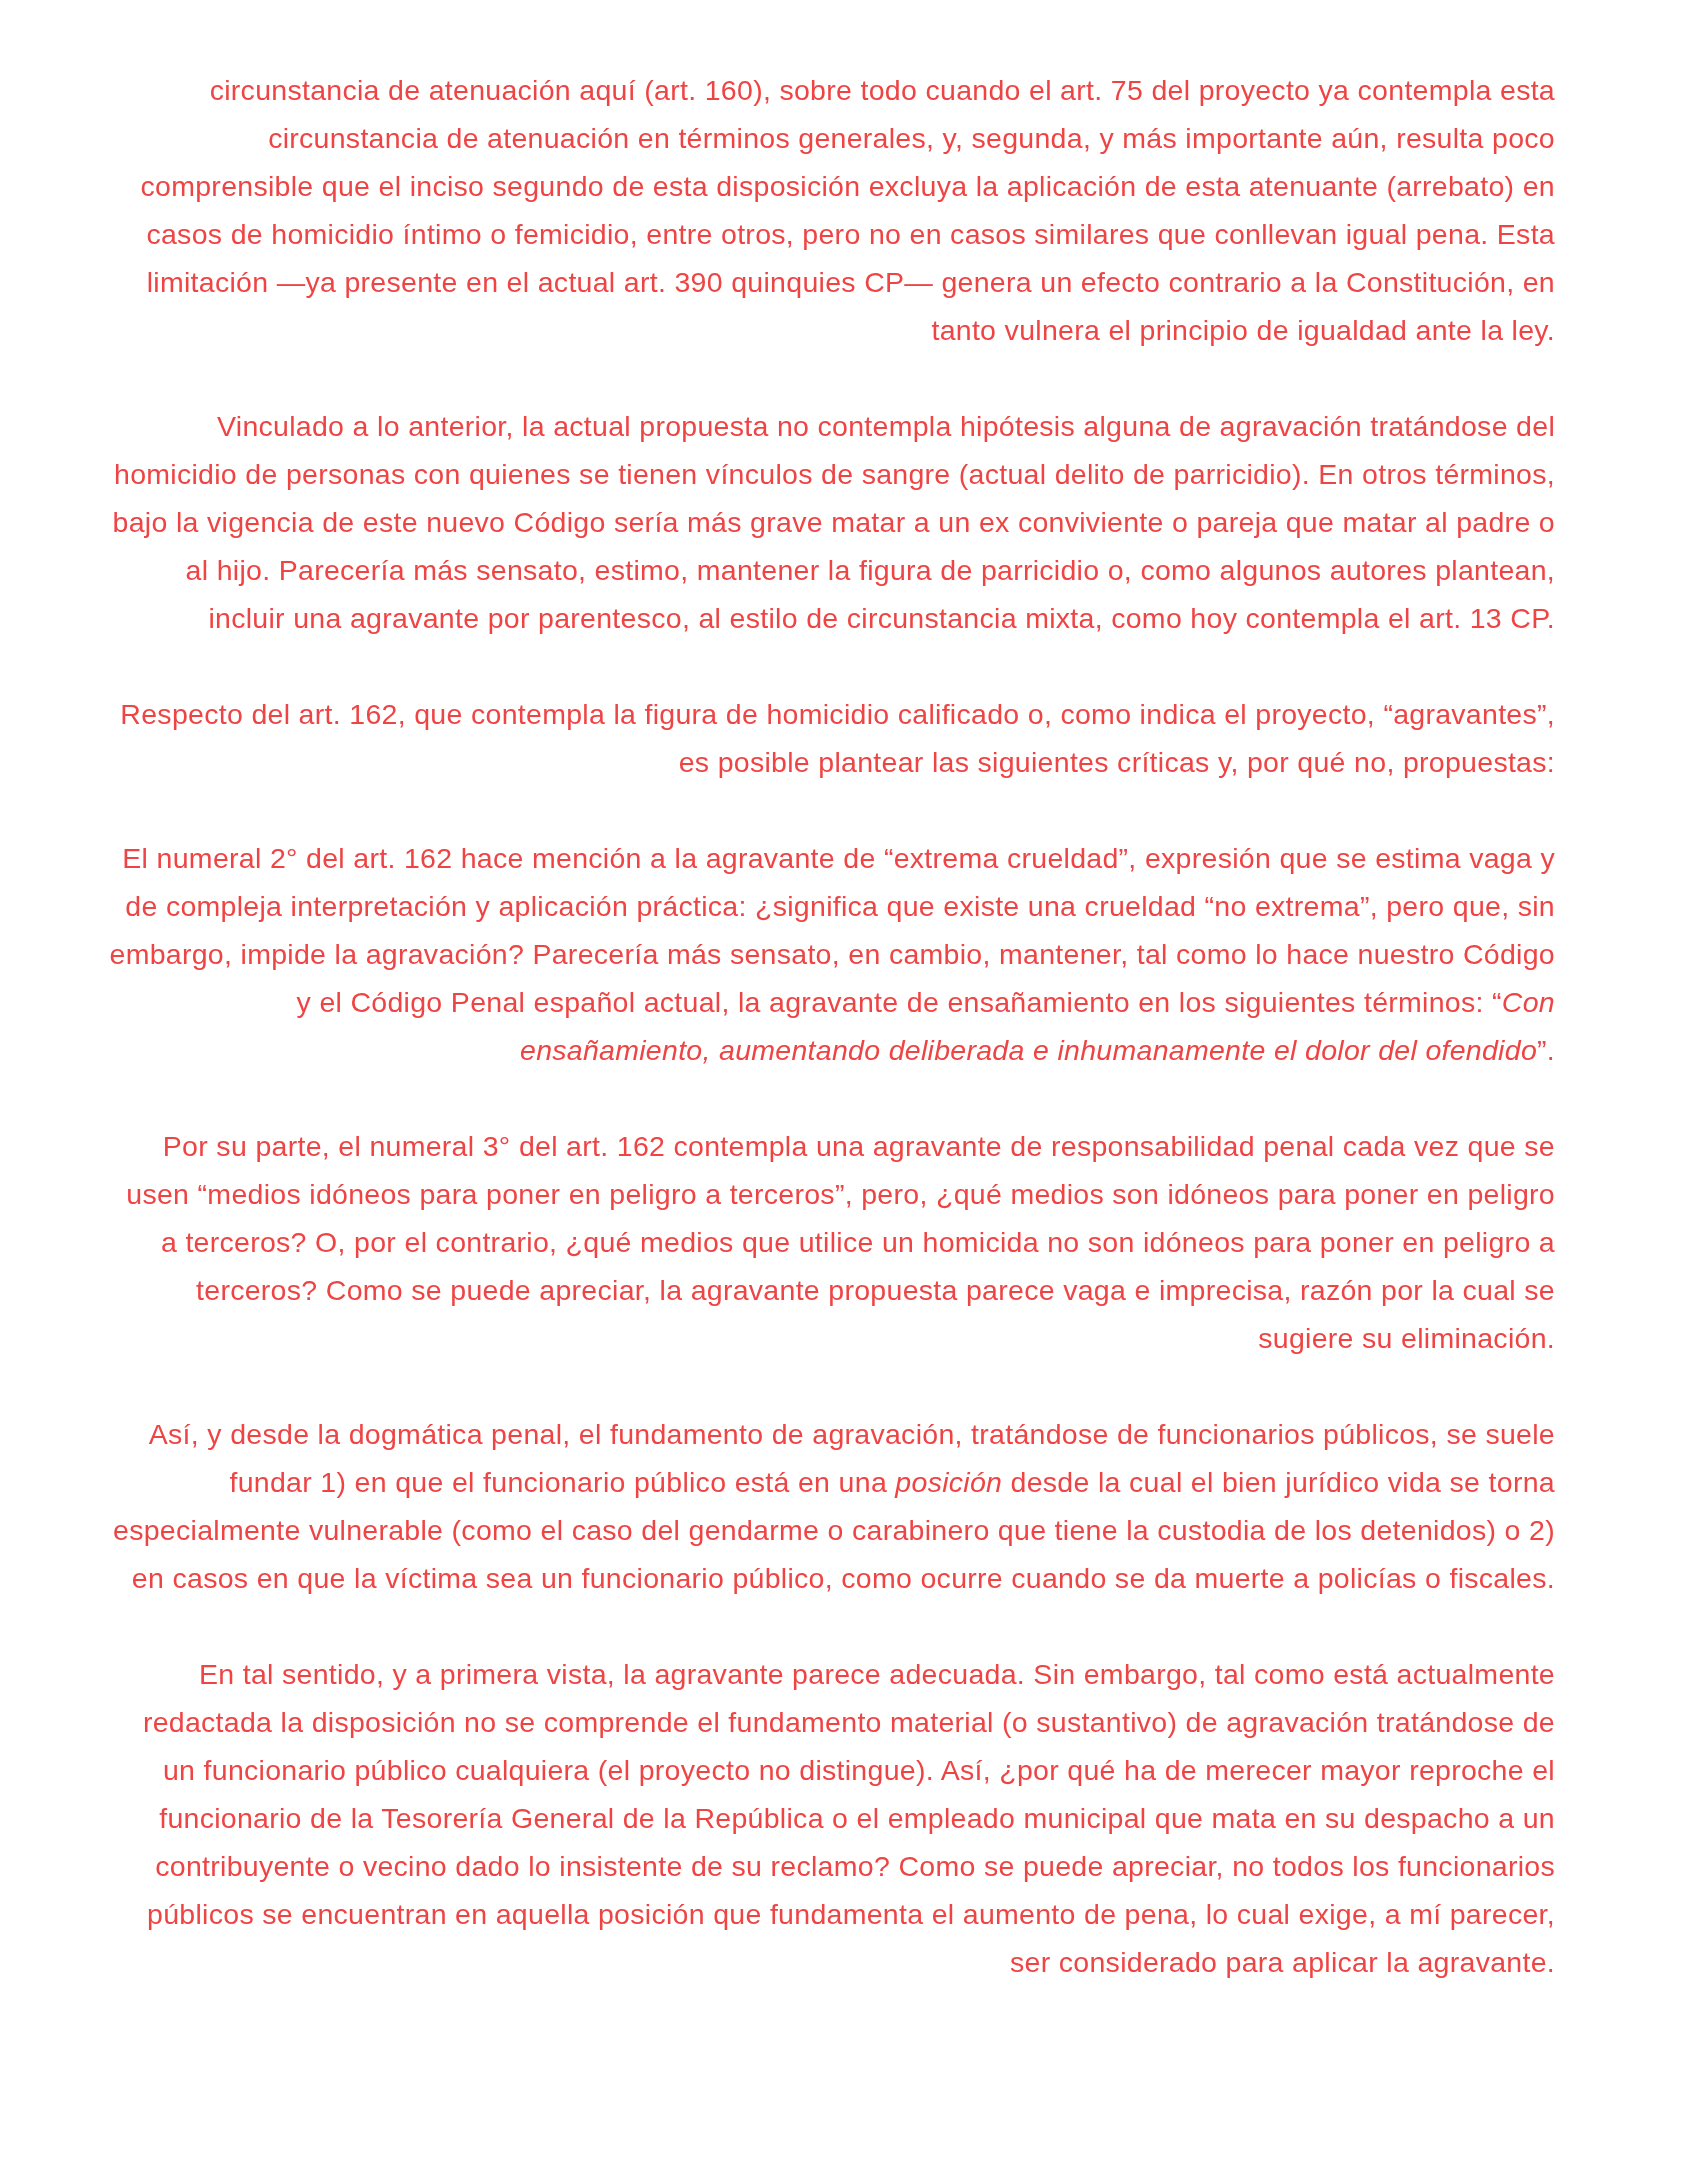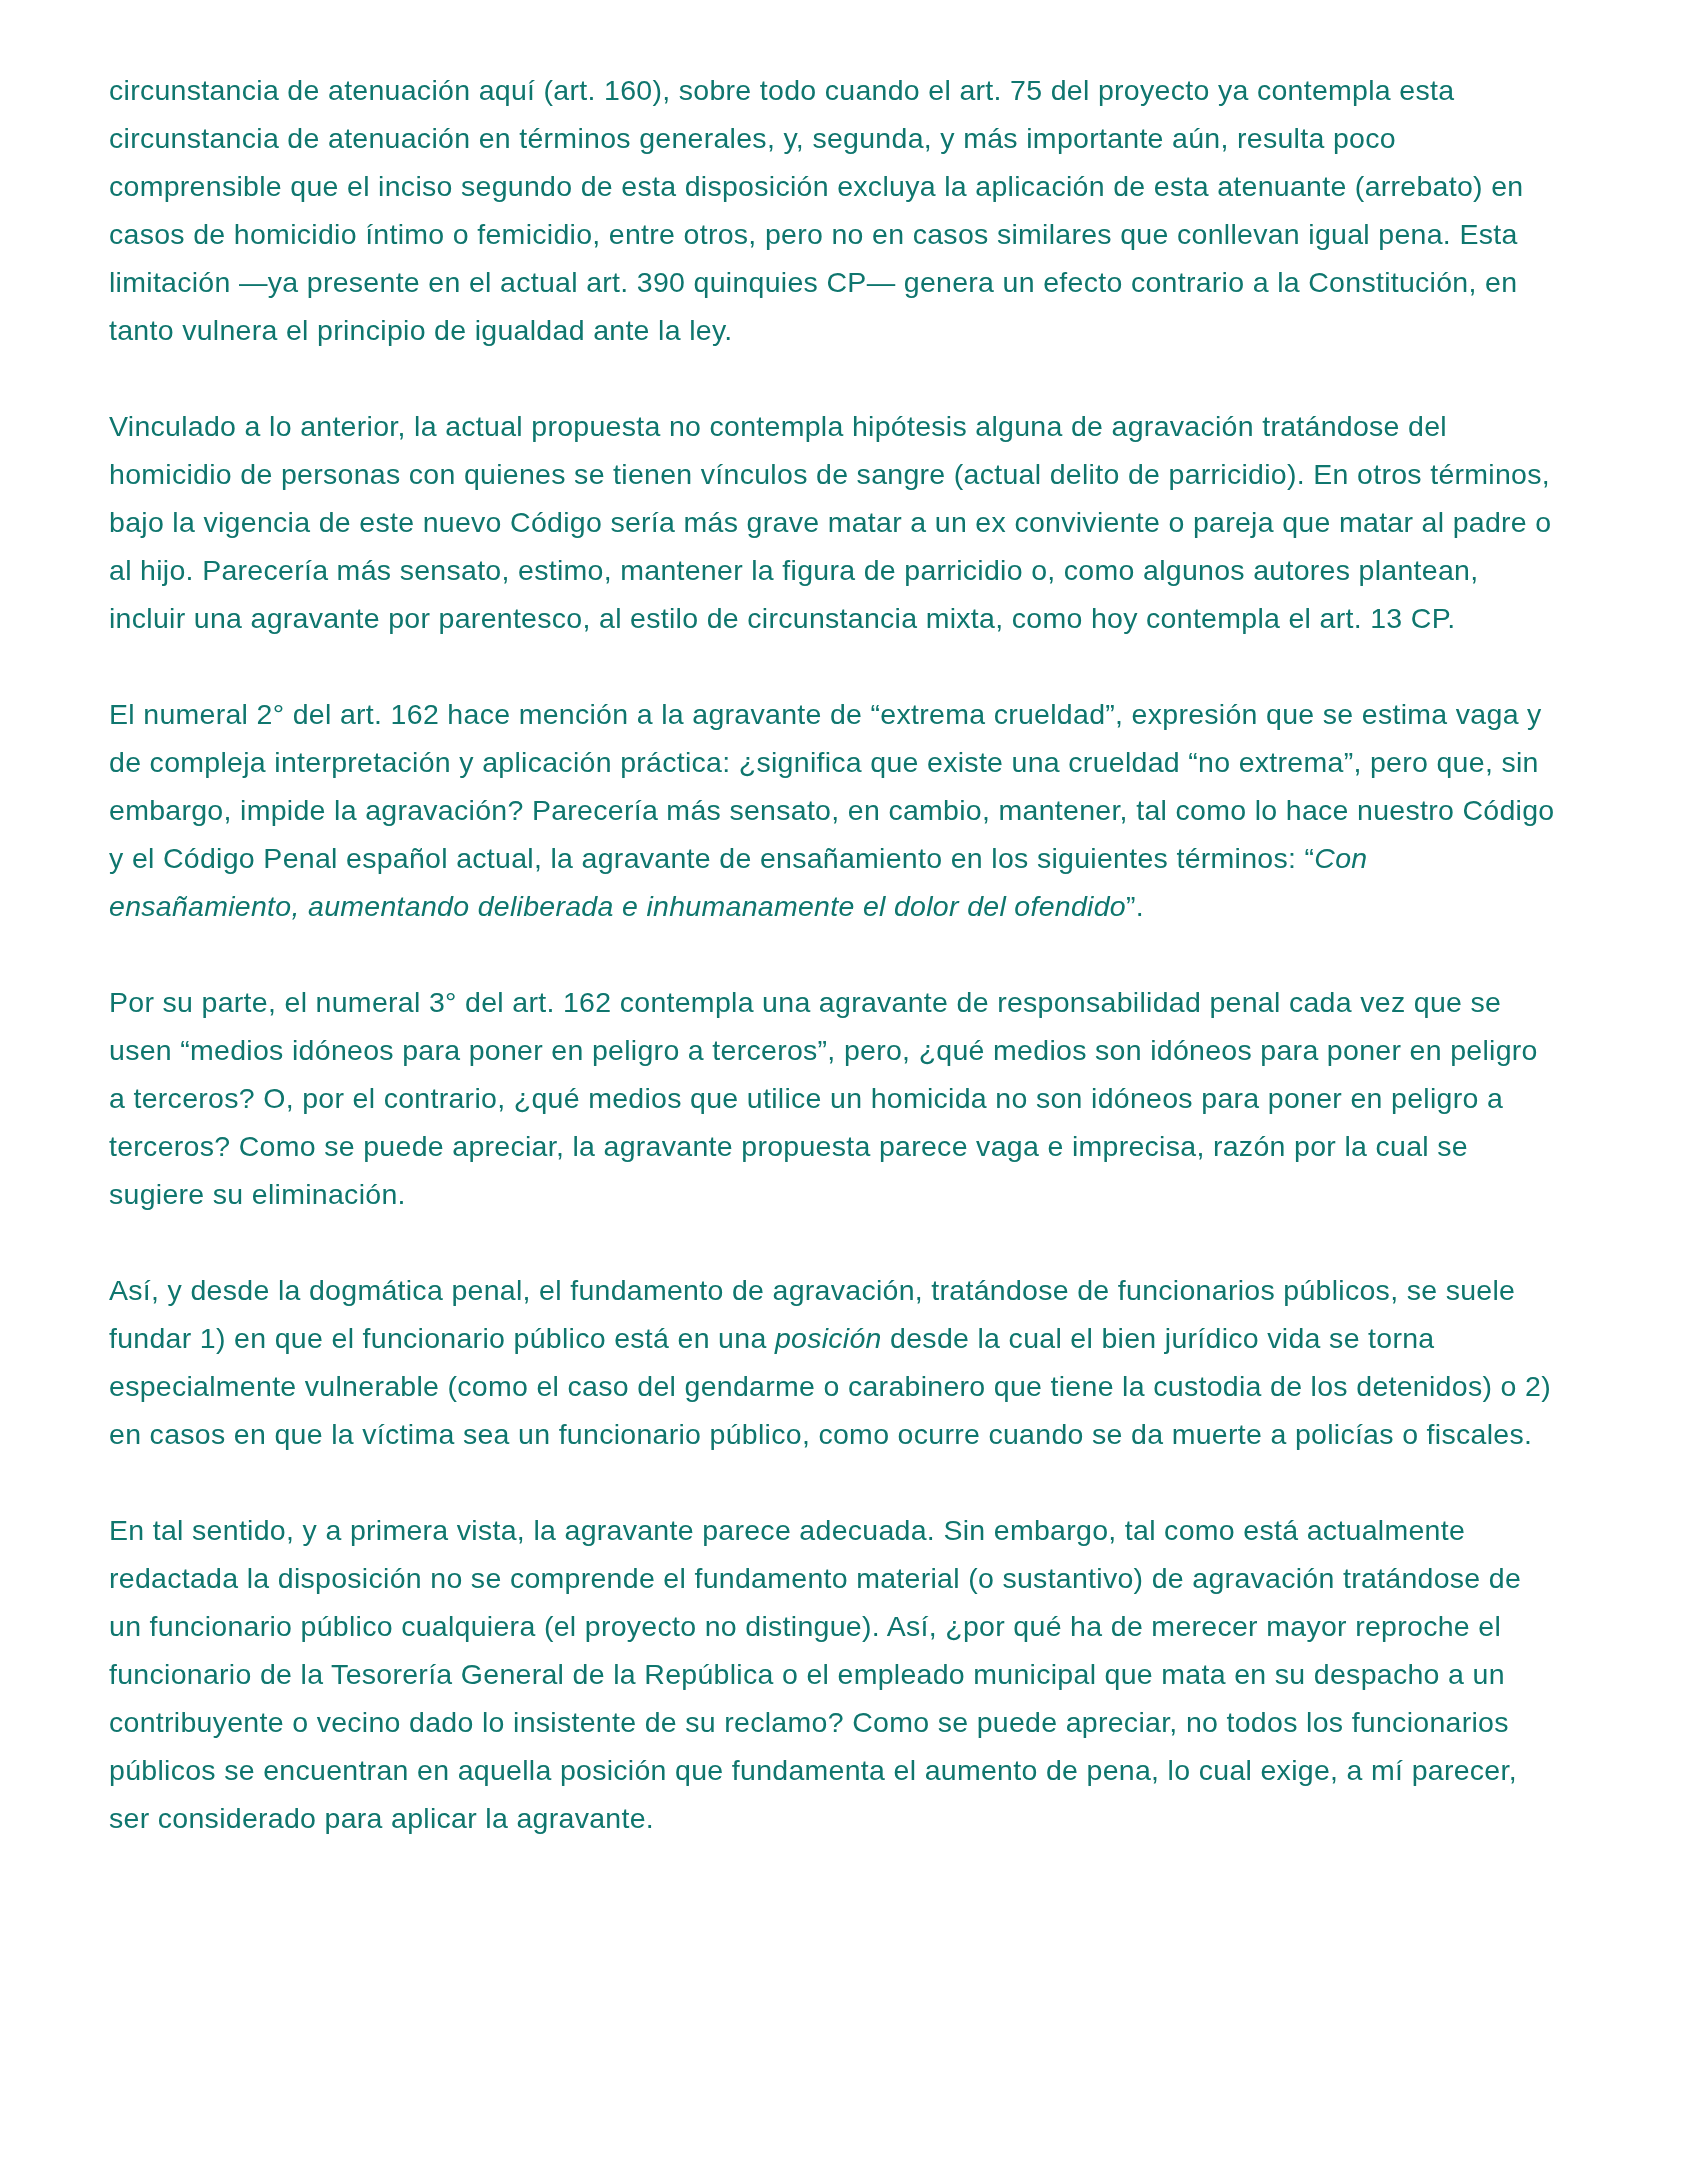--- a/index.html
+++ b/index.html
@@ -22,22 +22,22 @@
     padding: 66px 130px 0 109px;
   }
   .doc-body {
     width: 1446px;
   }
   p.para {
     margin: 0 0 48px 0;
     padding: 0;
     font-size: 28.5px;
     line-height: 48px;
-    color: #0f766e;
-    text-align: left;
+    color: #ef4444;
+    text-align: right;
     letter-spacing: 0.01em;
     word-spacing: 0.005em;
     font-weight: 400;
     -webkit-font-smoothing: antialiased;
   }
   p.para:last-child {
     margin-bottom: 4px;
   }
   .it {
     font-style: italic;
@@ -46,20 +46,21 @@
 </head>
 <body>
 
 <div class="page">
   <div class="doc-body">
 
     <p class="para">circunstancia de atenuación aquí (art. 160), sobre todo cuando el art. 75 del proyecto ya contempla esta circunstancia de atenuación en términos generales, y, segunda, y más importante aún, resulta poco comprensible que el inciso segundo de esta disposición excluya la aplicación de esta atenuante (arrebato) en casos de homicidio íntimo o femicidio, entre otros, pero no en casos similares que conllevan igual pena. Esta limitación —ya presente en el actual art. 390 quinquies CP— genera un efecto contrario a la Constitución, en tanto vulnera el principio de igualdad ante la ley.</p>
 
     <p class="para">Vinculado a lo anterior, la actual propuesta no contempla hipótesis alguna de agravación tratándose del homicidio de personas con quienes se tienen vínculos de sangre (actual delito de parricidio). En otros términos, bajo la vigencia de este nuevo Código sería más grave matar a un ex conviviente o pareja que matar al padre o al hijo. Parecería más sensato, estimo, mantener la figura de parricidio o, como algunos autores plantean, incluir una agravante por parentesco, al estilo de circunstancia mixta, como hoy contempla el art. 13 CP.</p>
 
+    <p class="para">Respecto del art. 162, que contempla la figura de homicidio calificado o, como indica el proyecto, “agravantes”, es posible plantear las siguientes críticas y, por qué no, propuestas:</p>
 
     <p class="para"><span>El numeral 2° del art. 162 hace mención a la agravante de “extrema crueldad”, expresión que se estima vaga y de compleja interpretación y aplicación práctica: ¿significa que existe una crueldad “no extrema”, pero que, sin embargo, impide la agravación? Parecería más sensato, en cambio, mantener, tal como lo hace nuestro Código y el Código Penal español actual, la agravante de ensañamiento en los siguientes términos: “</span><span class="it">Con ensañamiento, aumentando deliberada e inhumanamente el dolor del ofendido</span><span>”.</span></p>
 
     <p class="para">Por su parte, el numeral 3° del art. 162 contempla una agravante de responsabilidad penal cada vez que se usen “medios idóneos para poner en peligro a terceros”, pero, ¿qué medios son idóneos para poner en peligro a terceros? O, por el contrario, ¿qué medios que utilice un homicida no son idóneos para poner en peligro a terceros? Como se puede apreciar, la agravante propuesta parece vaga e imprecisa, razón por la cual se sugiere su eliminación.</p>
 
 
     <p class="para"><span>Así, y desde la dogmática penal, el fundamento de agravación, tratándose de funcionarios públicos, se suele fundar 1) en que el funcionario público está en una </span><span class="it">posición</span><span> desde la cual el bien jurídico vida se torna especialmente vulnerable (como el caso del gendarme o carabinero que tiene la custodia de los detenidos) o 2) en casos en que la víctima sea un funcionario público, como ocurre cuando se da muerte a policías o fiscales.</span></p>
 
     <p class="para">En tal sentido, y a primera vista, la agravante parece adecuada. Sin embargo, tal como está actualmente redactada la disposición no se comprende el fundamento material (o sustantivo) de agravación tratándose de un funcionario público cualquiera (el proyecto no distingue). Así, ¿por qué ha de merecer mayor reproche el funcionario de la Tesorería General de la República o el empleado municipal que mata en su despacho a un contribuyente o vecino dado lo insistente de su reclamo? Como se puede apreciar, no todos los funcionarios públicos se encuentran en aquella posición que fundamenta el aumento de pena, lo cual exige, a mí parecer, ser considerado para aplicar la agravante.</p>
 

